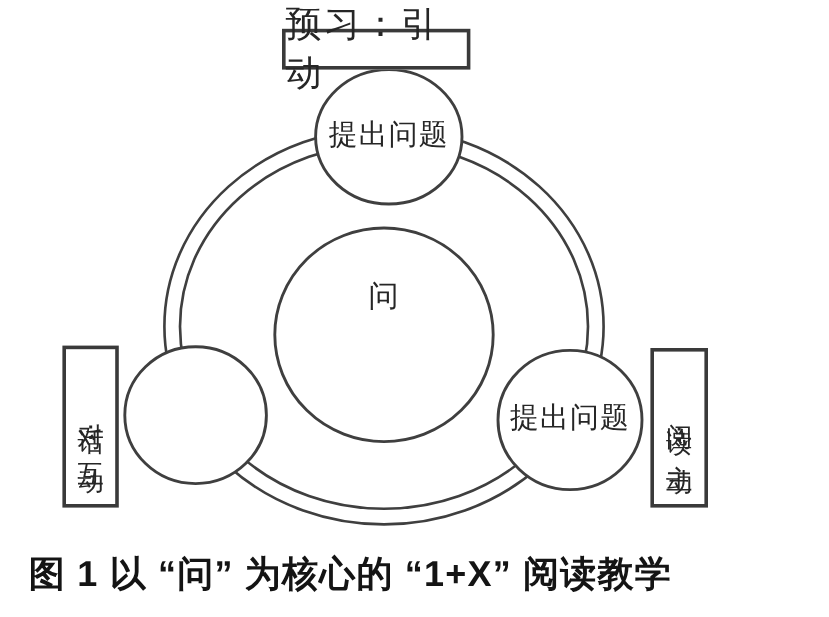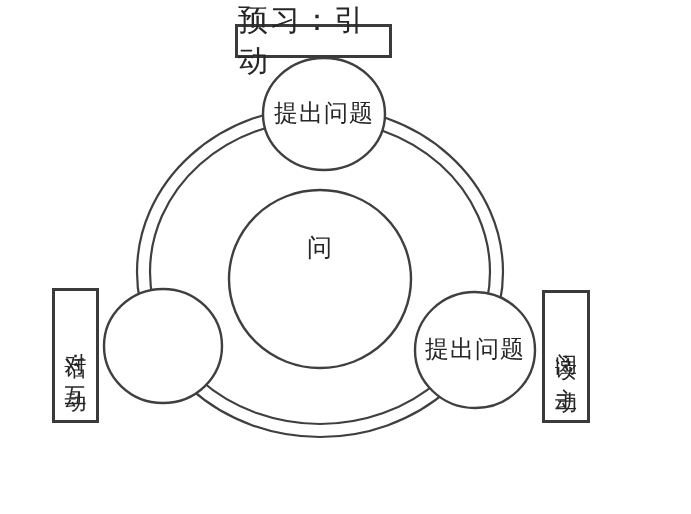--- a/index.html
+++ b/index.html
@@ -138,14 +138,15 @@
     <span class="vtext">阅读：主动</span>
   </div>
 
   <div class="label label-top">提出问题</div>
   <div class="label label-right">提出问题</div>
 
   <div class="center-label">
     <div>问</div>
   </div>
 
+  <div class="caption">图 1 以 “问” 为核心的 “1+X” 阅读教学</div>
 
 </div>
 
 </body></html>

